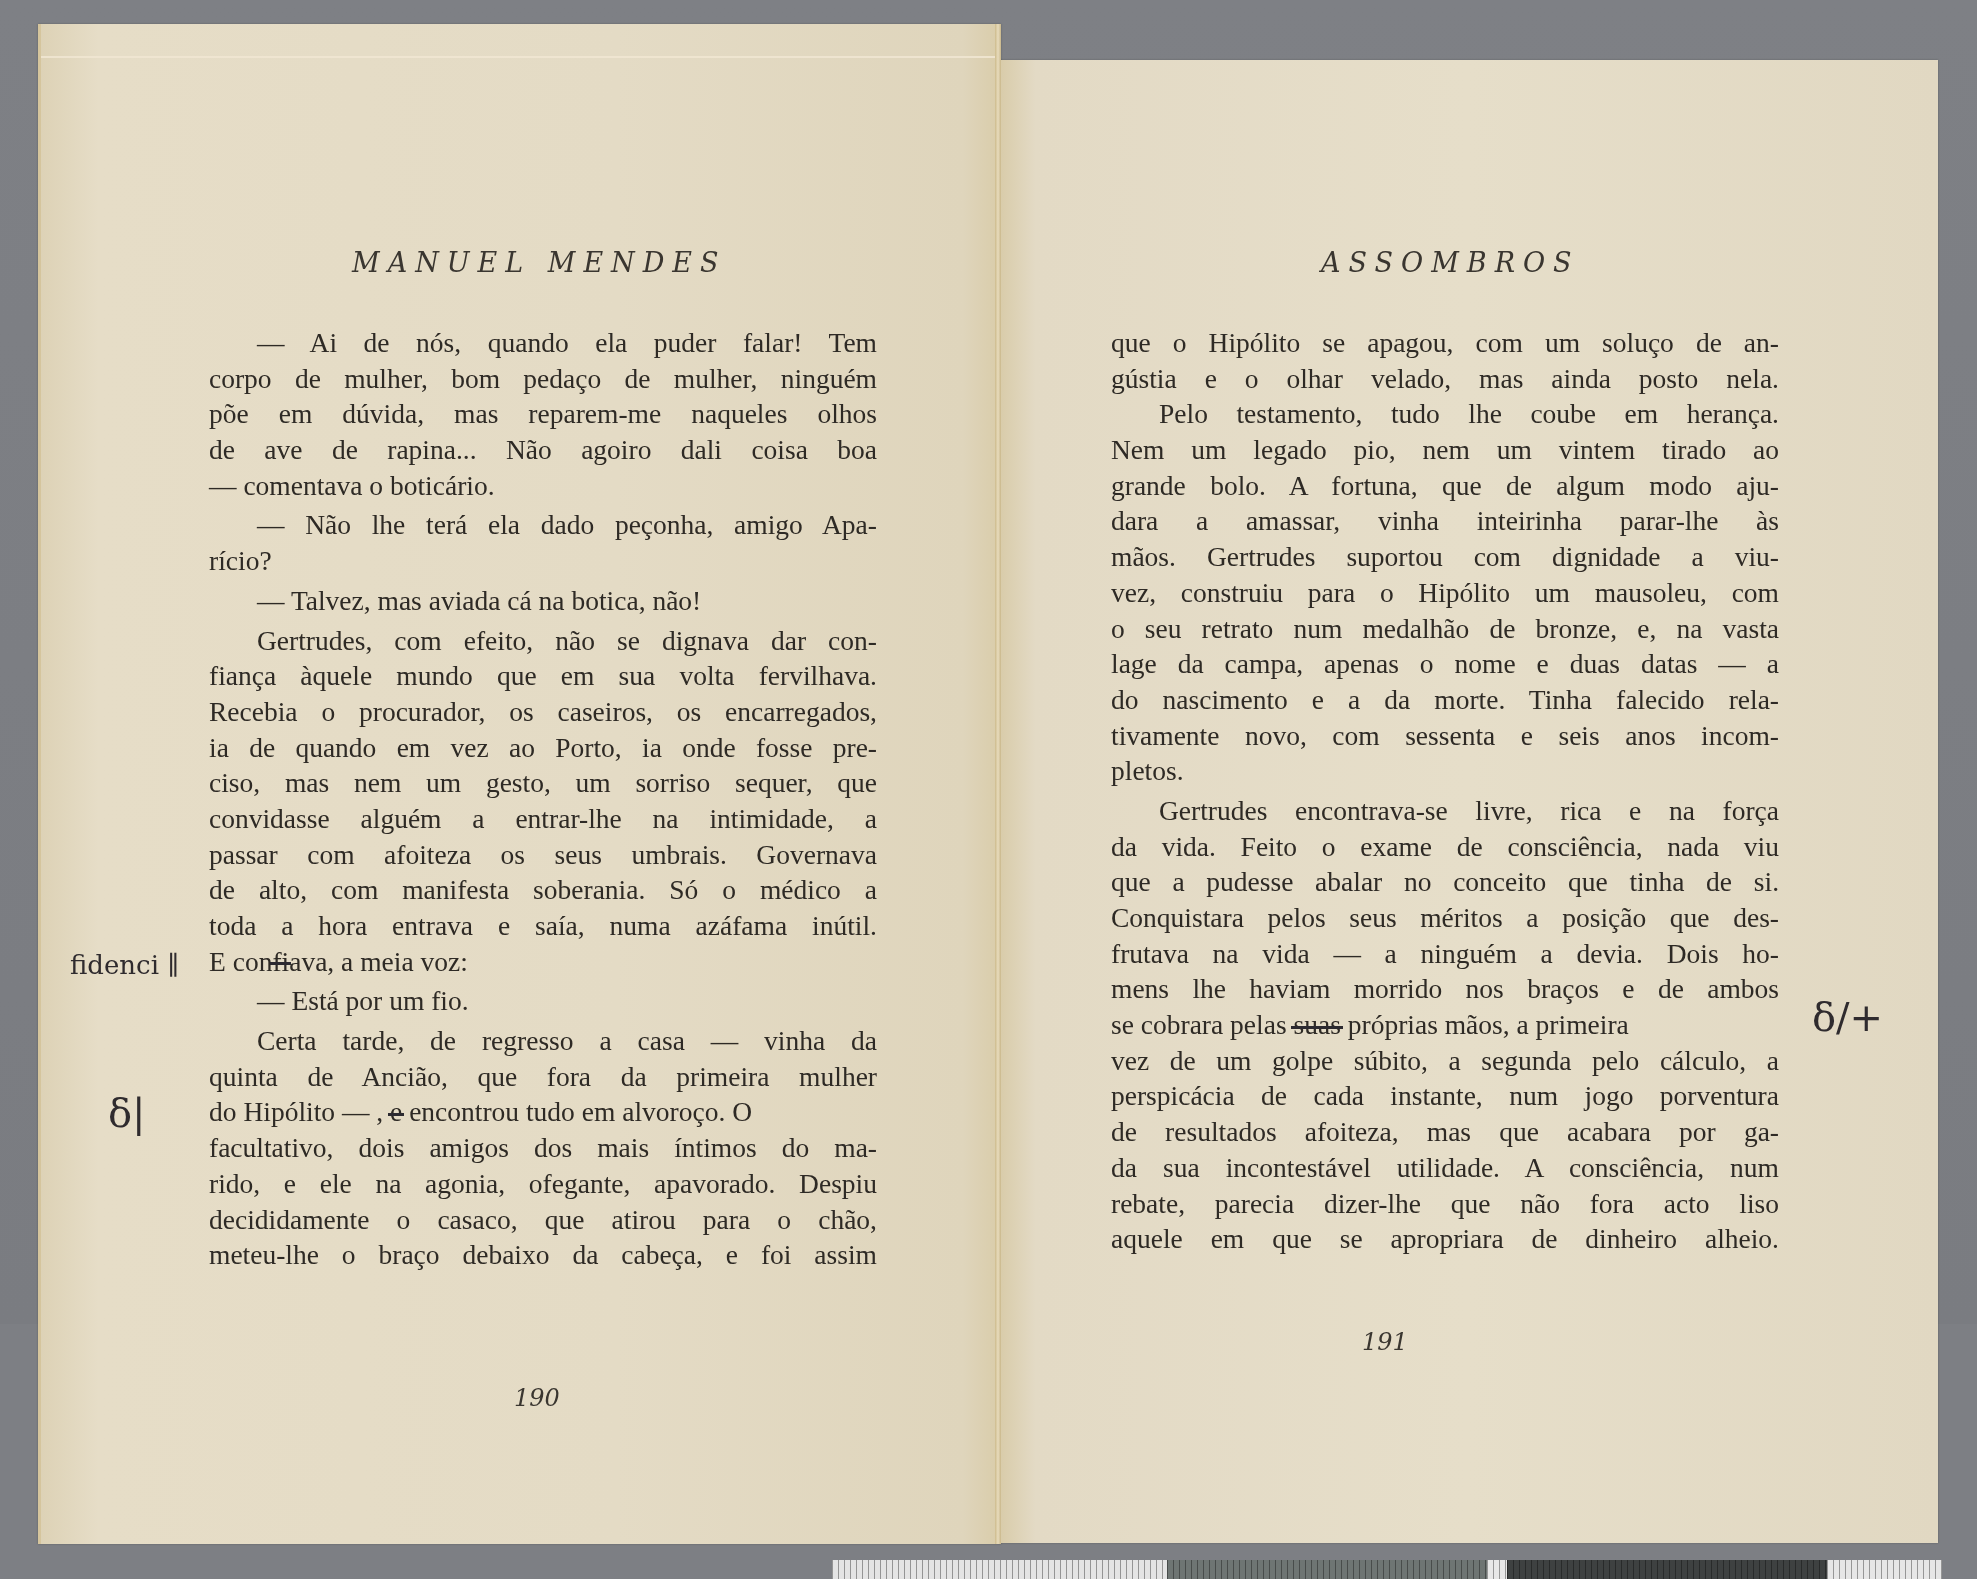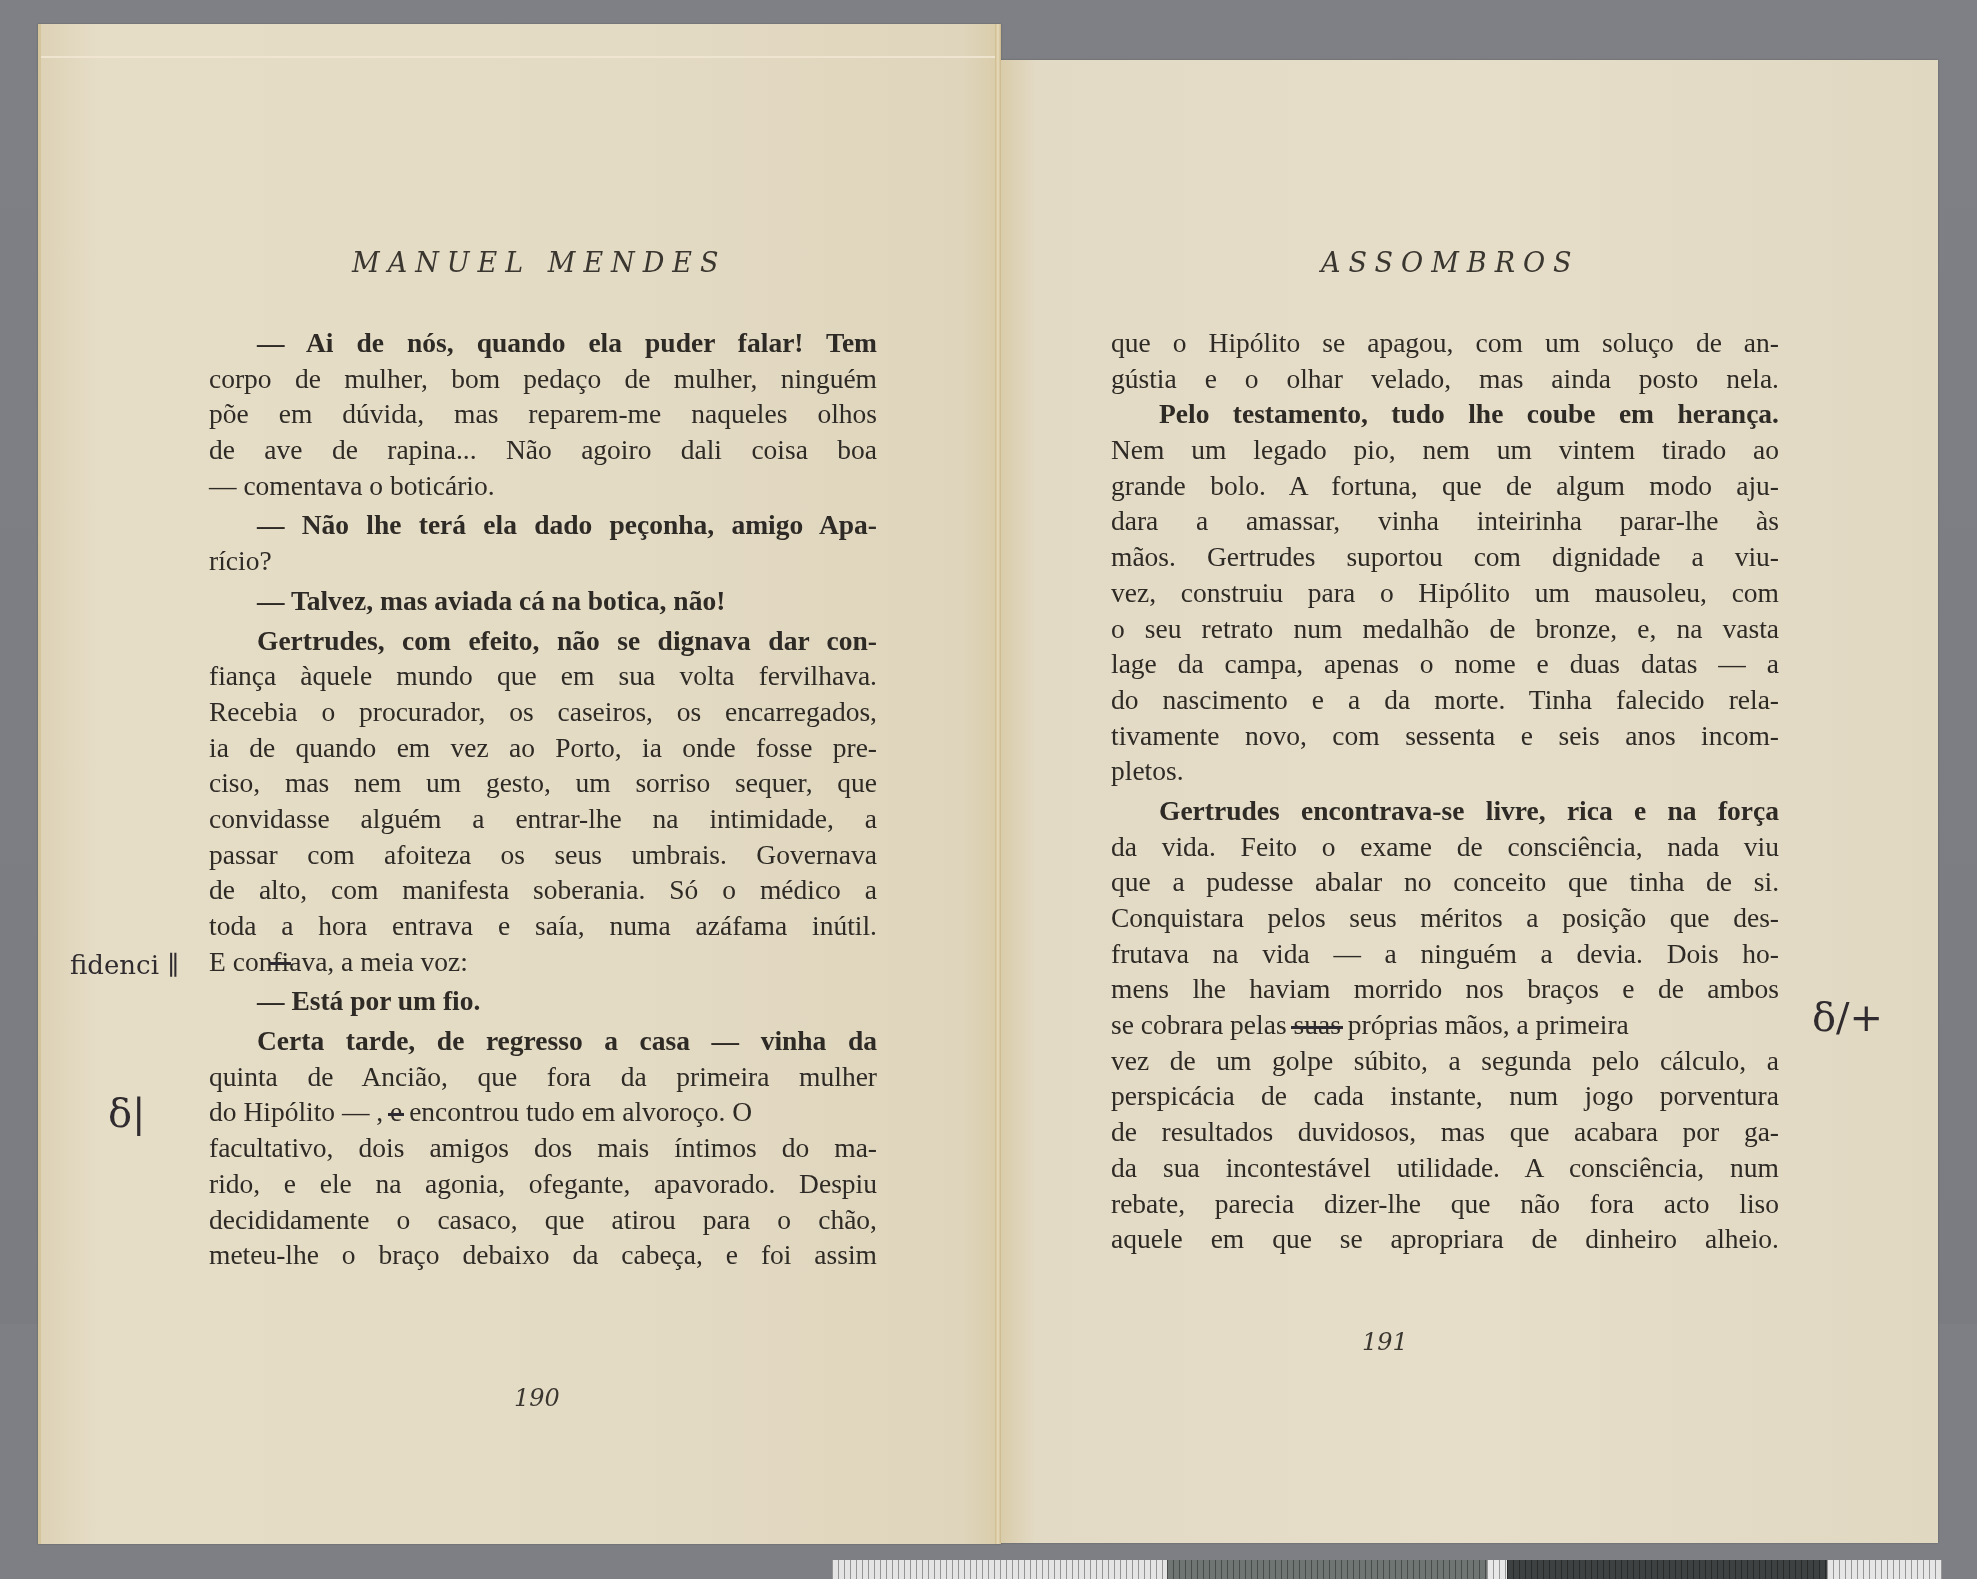--- a/index.html
+++ b/index.html
@@ -72,21 +72,21 @@
     }
     .text-block .line {
       display: block;
       text-align: justify;
       text-align-last: justify;
       height: 35.7px;
       white-space: nowrap;
       overflow: visible;
     }
     .text-block .line.end { text-align-last: left; }
-    .text-block .line.indent { padding-left: 48px; font-weight: bold; }
+    .text-block .line.indent { padding-left: 48px; }
     .folio {
       position: absolute;
       font-family: "DejaVu Serif", serif;
       font-style: italic;
       font-size: 24px;
       color: #3a3630;
     }
     .annot {
       position: absolute;
       font-family: "DejaVu Serif", serif;
@@ -187,21 +187,21 @@
     <span class="line">da vida. Feito o exame de consciência, nada viu</span>
     <span class="line">que a pudesse abalar no conceito que tinha de si.</span>
     <span class="line">Conquistara pelos seus méritos a posição que des-</span>
     <span class="line">frutava na vida — a ninguém a devia. Dois ho-</span>
     <span class="line">mens lhe haviam morrido nos braços e de ambos</span>
     <span class="line" style="text-align-last:left;">
       <span>se cobrara pelas</span> <span class="strike-mark">suas</span> <span>próprias mãos, a primeira</span>
     </span>
     <span class="line">vez de um golpe súbito, a segunda pelo cálculo, a</span>
     <span class="line">perspicácia de cada instante, num jogo porventura</span>
-    <span class="line">de resultados duvidosos, mas que acabara por ga-</span>
+    <span class="line">de resultados afoiteza, mas que acabara por ga-</span>
     <span class="line">da sua incontestável utilidade. A consciência, num</span>
     <span class="line">rebate, parecia dizer-lhe que não fora acto liso</span>
     <span class="line">aquele em que se apropriara de dinheiro alheio.</span>
   </div>
 
   <div class="annot" style="left:1812px; top:994px; font-size:40px; font-style:normal;">δ/+</div>
 
   <div class="folio" style="left:514px; top:1384px;">190</div>
   <div class="folio" style="left:1362px; top:1328px;">191</div>
 

